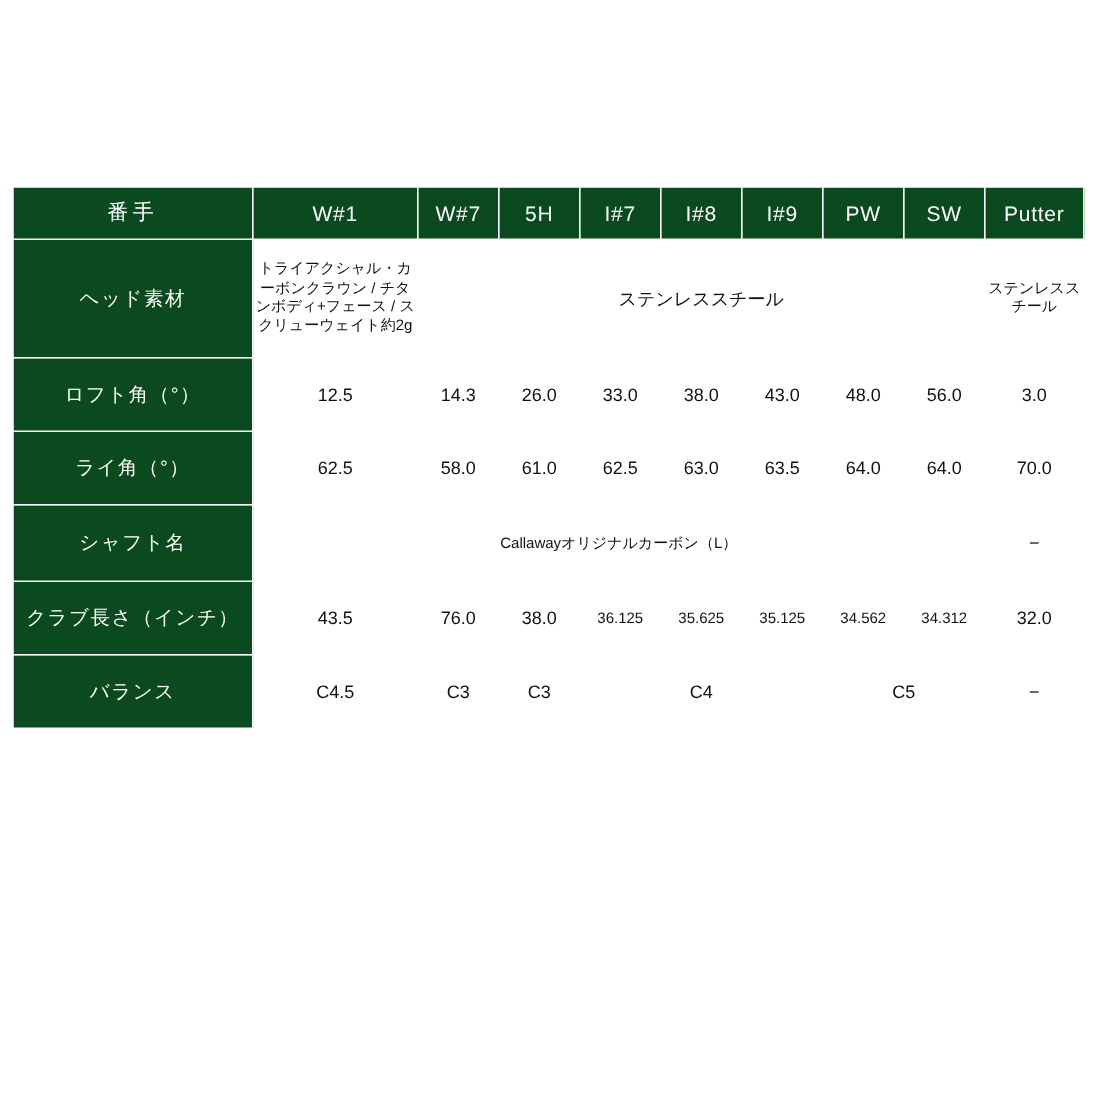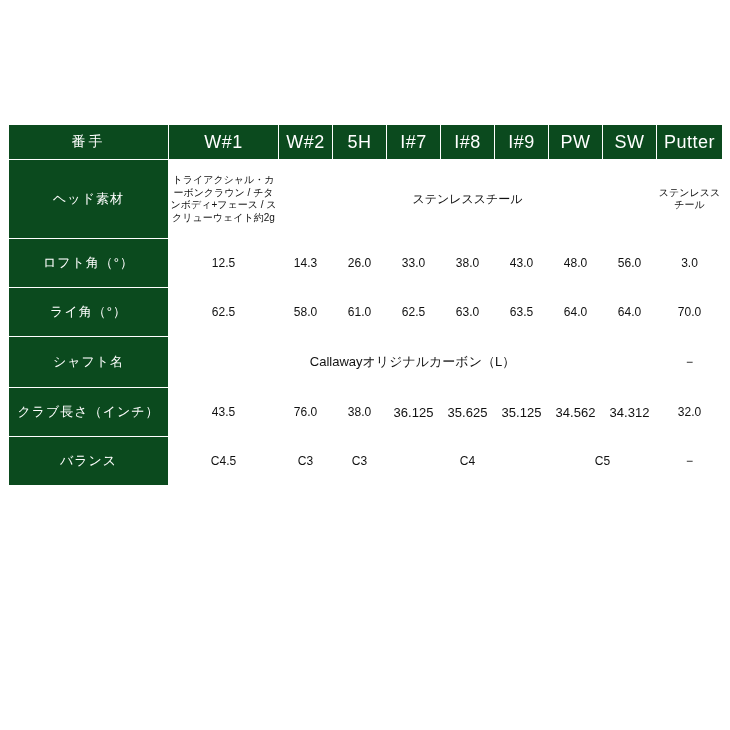--- a/index.html
+++ b/index.html
@@ -30,21 +30,21 @@
     border: 1px solid #ffffff;
     text-align: center;
     vertical-align: middle;
     font-weight: normal;
     padding: 2px 1px;
   }
   
   .hdr td, .hdr th {
     background: #0b4a1e;
     color: #ffffff;
-    font-size: 18px;
+    font-size: 14px;
     font-weight: bold;
     height: 30px;
     letter-spacing: 0.5px;
   }
   .hdr .rowlabel {
     font-size: 14px;
     letter-spacing: 3px;
   }
   
   td.rowlabel {
@@ -59,21 +59,21 @@
     background: #ffffff;
     color: #111111;
     font-size: 12px;
     margin-left: 24px;
   }
   td.cell.small {
     font-size: 10px;
     line-height: 1.25;
   }
   td.cell.tiny {
-    font-size: 13px;
+    font-size: 10px;
   }
   .r-head td { height: 74px; }
   .r-loft td, .r-lie td, .r-shaft td, .r-len td, .r-bal td, .r-weight td { height: 44px; }
   .r-shaft td { height: 46px; }
 
   
   col.c-label { width: 160px; }
   col.c-w1 { width: 110px; }
   col.c-n { width: 54px; }
   col.c-i { width: 54px; }
@@ -94,21 +94,21 @@
         <col class="c-i">
         <col class="c-i">
         <col class="c-pw">
         <col class="c-pw">
         <col class="c-putter">
     </colgroup>
     <thead>
       <tr class="hdr">
         <th class="rowlabel">番手</th>
         <th>W#1</th>
-        <th>W#2</th>
+        <th>W#7</th>
         <th>5H</th>
         <th>I#7</th>
         <th>I#8</th>
         <th>I#9</th>
         <th>PW</th>
         <th>SW</th>
         <th>Putter</th>
       </tr>
     </thead>
     <tbody>

